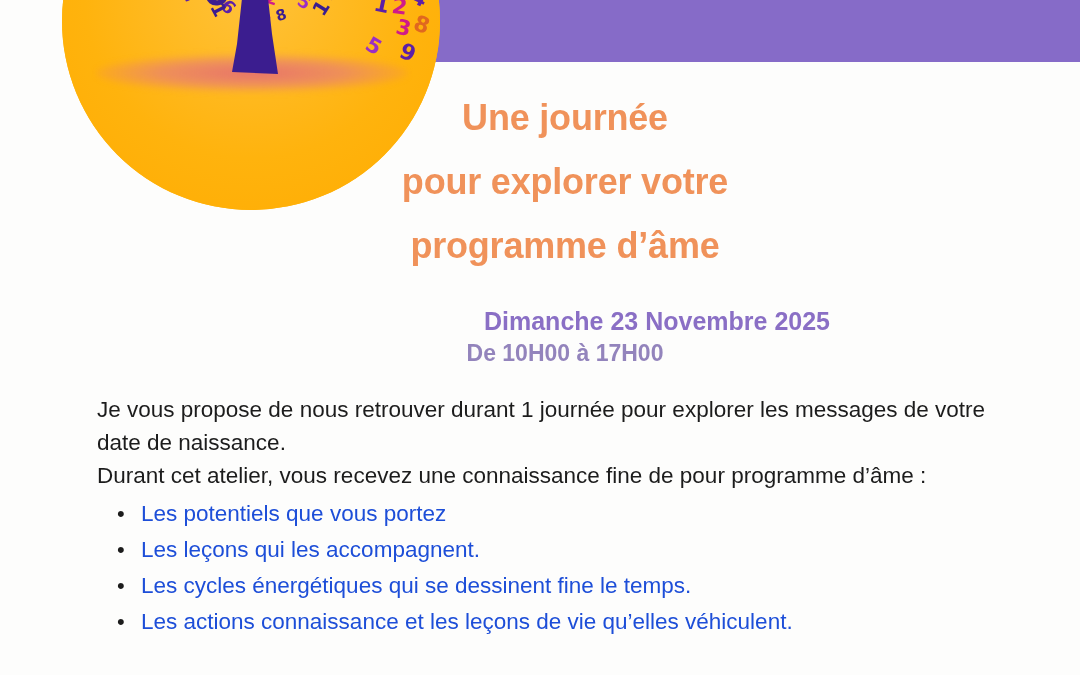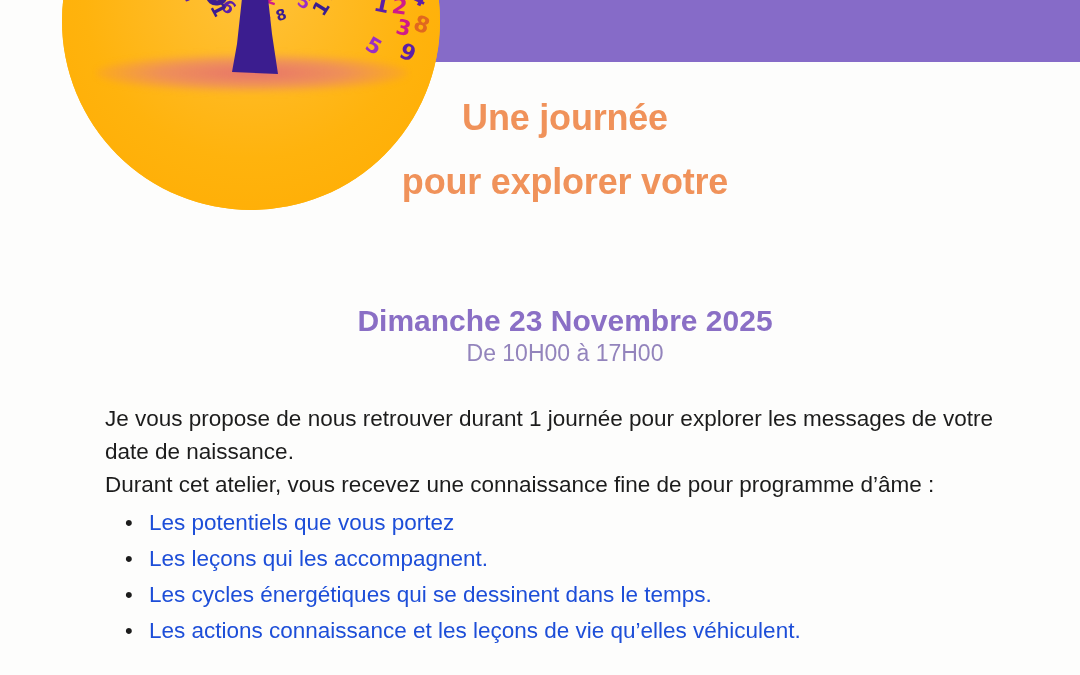--- a/index.html
+++ b/index.html
@@ -111,42 +111,42 @@
     position: absolute;
     left: 300px;
     top: 305px;
     width: 530px;
     text-align: center;
   }
   #date-line {
     display: block;
     color: #8a6fc5;
     font-weight: bold;
-    font-size: 30px;
+    font-size: 25px;
     line-height: 32px;
+    text-align: right;
   }
   #time-line {
     display: block;
     color: #9384bc;
-    font-weight: normal;
+    font-weight: bold;
     font-size: 23px;
     line-height: 30px;
     margin-top: 1px;
   }
 
   
   #body-copy {
     position: absolute;
     left: 97px;
-    top: 402px;
+    top: 393px;
     width: 925px;
     color: #1c1c1c;
     font-size: 22.5px;
     line-height: 33px;
-    margin-left: 8px;
   }
   #body-copy p {
     margin: 0;
   }
   #bullets {
     margin: 4px 0 0 0;
     padding-left: 44px;
     list-style: none;
   }
   #bullets li {
@@ -197,31 +197,32 @@
         <span class="num" style="left: 338px; top: 210px; font-size: 22px; color: rgb(92, 31, 168); transform: rotate(22deg);">9</span>
       </div>
     <svg id="figure" viewBox="0 0 54 192">
       <path d="M26 0 C20 0 17 5 17 12 L14 96 L7 160 L2 188 L48 190 L42 150 L36 96 L34 14 C34 5 31 0 26 0 Z" fill="#3b1d8f"></path>
     </svg>
   </div>
 
   <div id="headline">
     <span class="hl">Une journée</span>
     <span class="hl">pour explorer votre</span>
+    <span class="hl">programme d’âme</span>
   </div>
 
   <div id="date-block">
     <span id="date-line">Dimanche 23 Novembre 2025</span>
     <span id="time-line">De 10H00 à 17H00</span>
   </div>
 
   <div id="body-copy">
     <p>Je vous propose de nous retrouver durant 1 journée pour explorer les messages de votre date de naissance.</p>
     <p>Durant cet atelier, vous recevez une connaissance fine de pour programme d’âme :</p>
     <ul id="bullets">
       <li>Les potentiels que vous portez</li>
       <li>Les leçons qui les accompagnent.</li>
-      <li>Les cycles énergétiques qui se dessinent dans le temps.</li>
+      <li>Les cycles énergétiques qui se dessinent fine le temps.</li>
       <li>Les actions connaissance et les leçons de vie qu’elles véhiculent.</li>
     </ul>
   </div>
 
 </div>
 
 </body></html>

